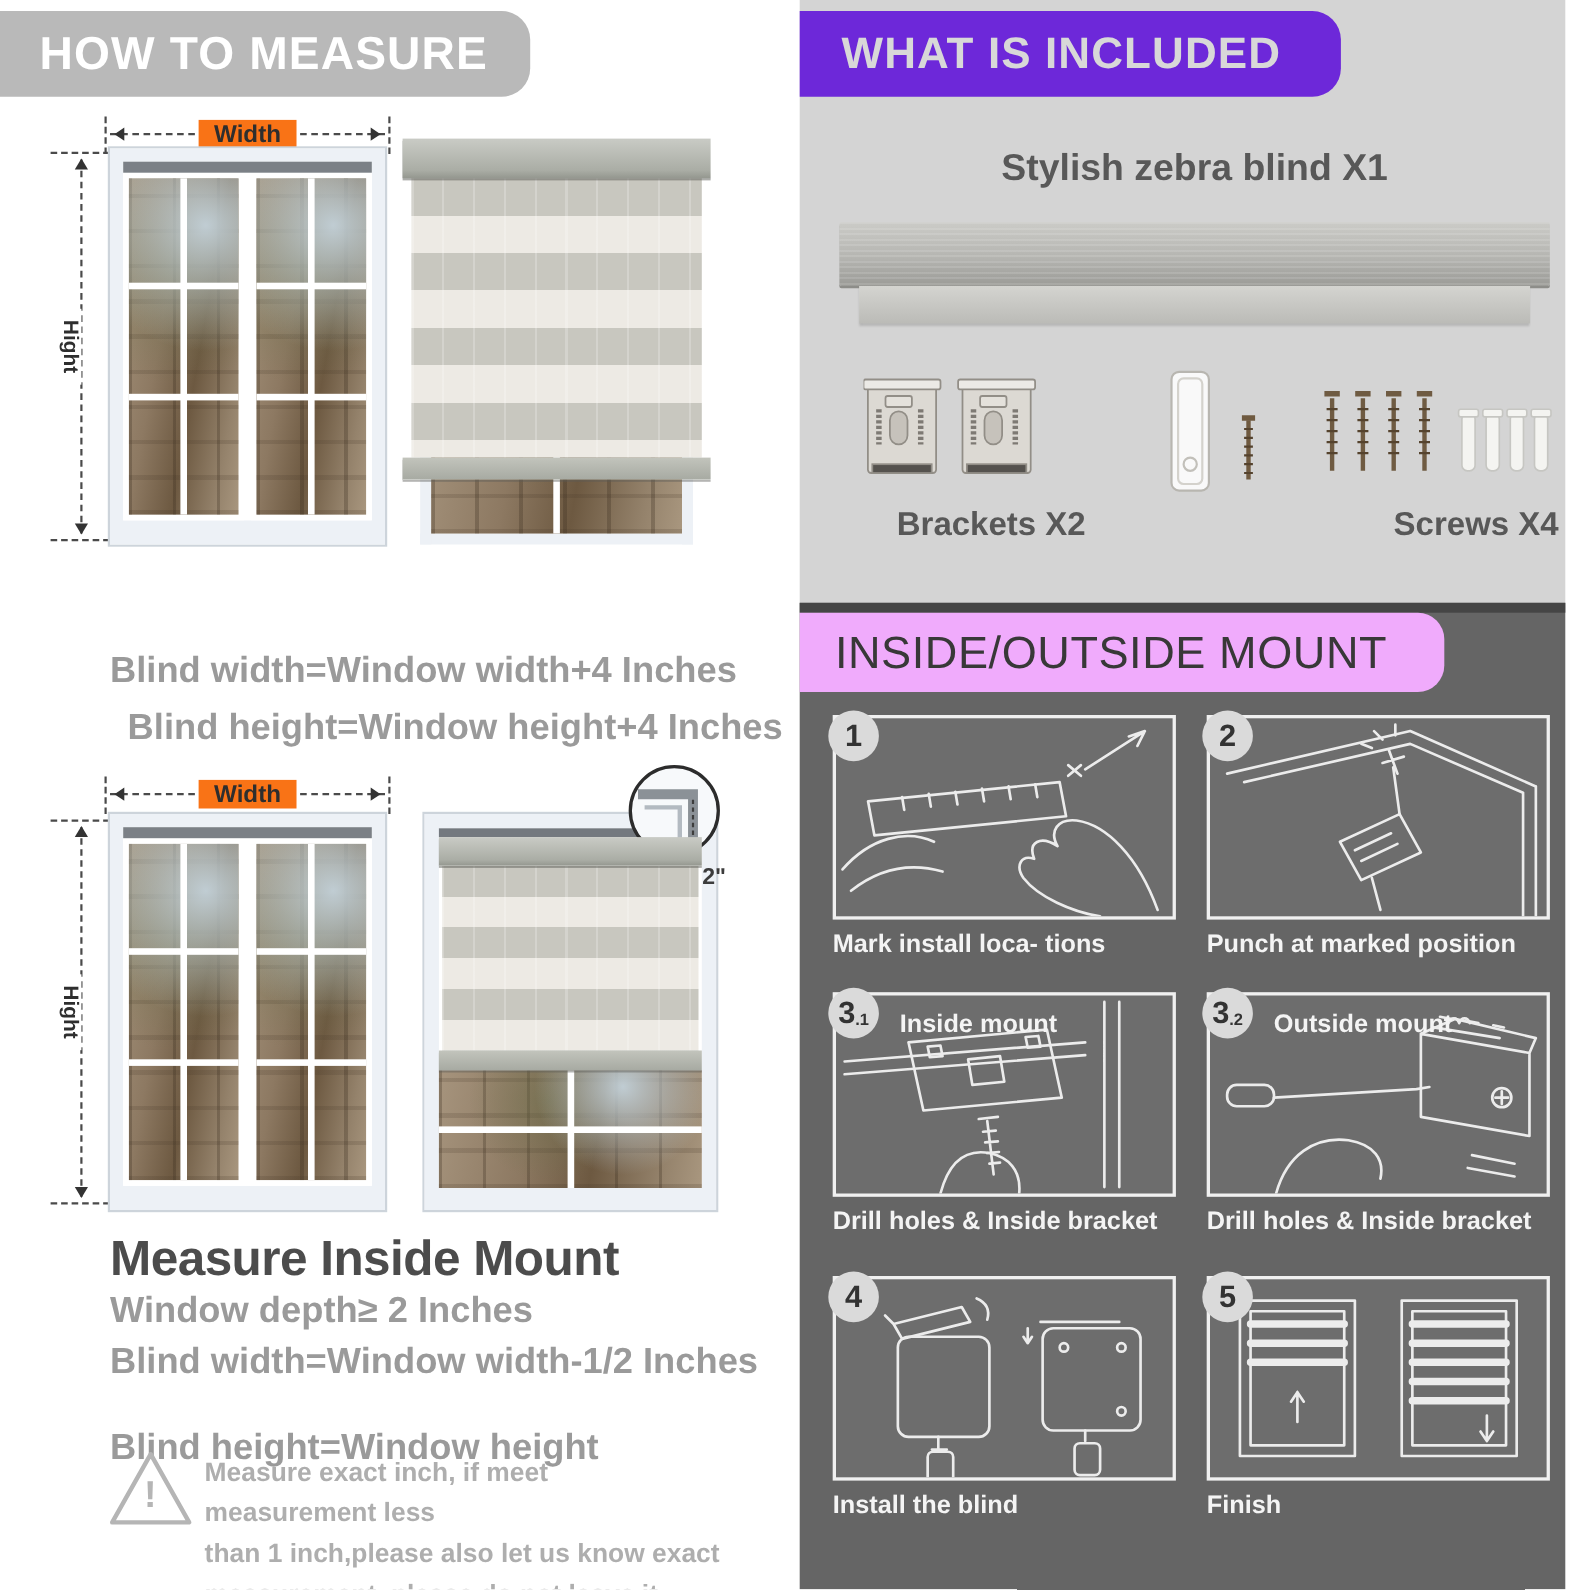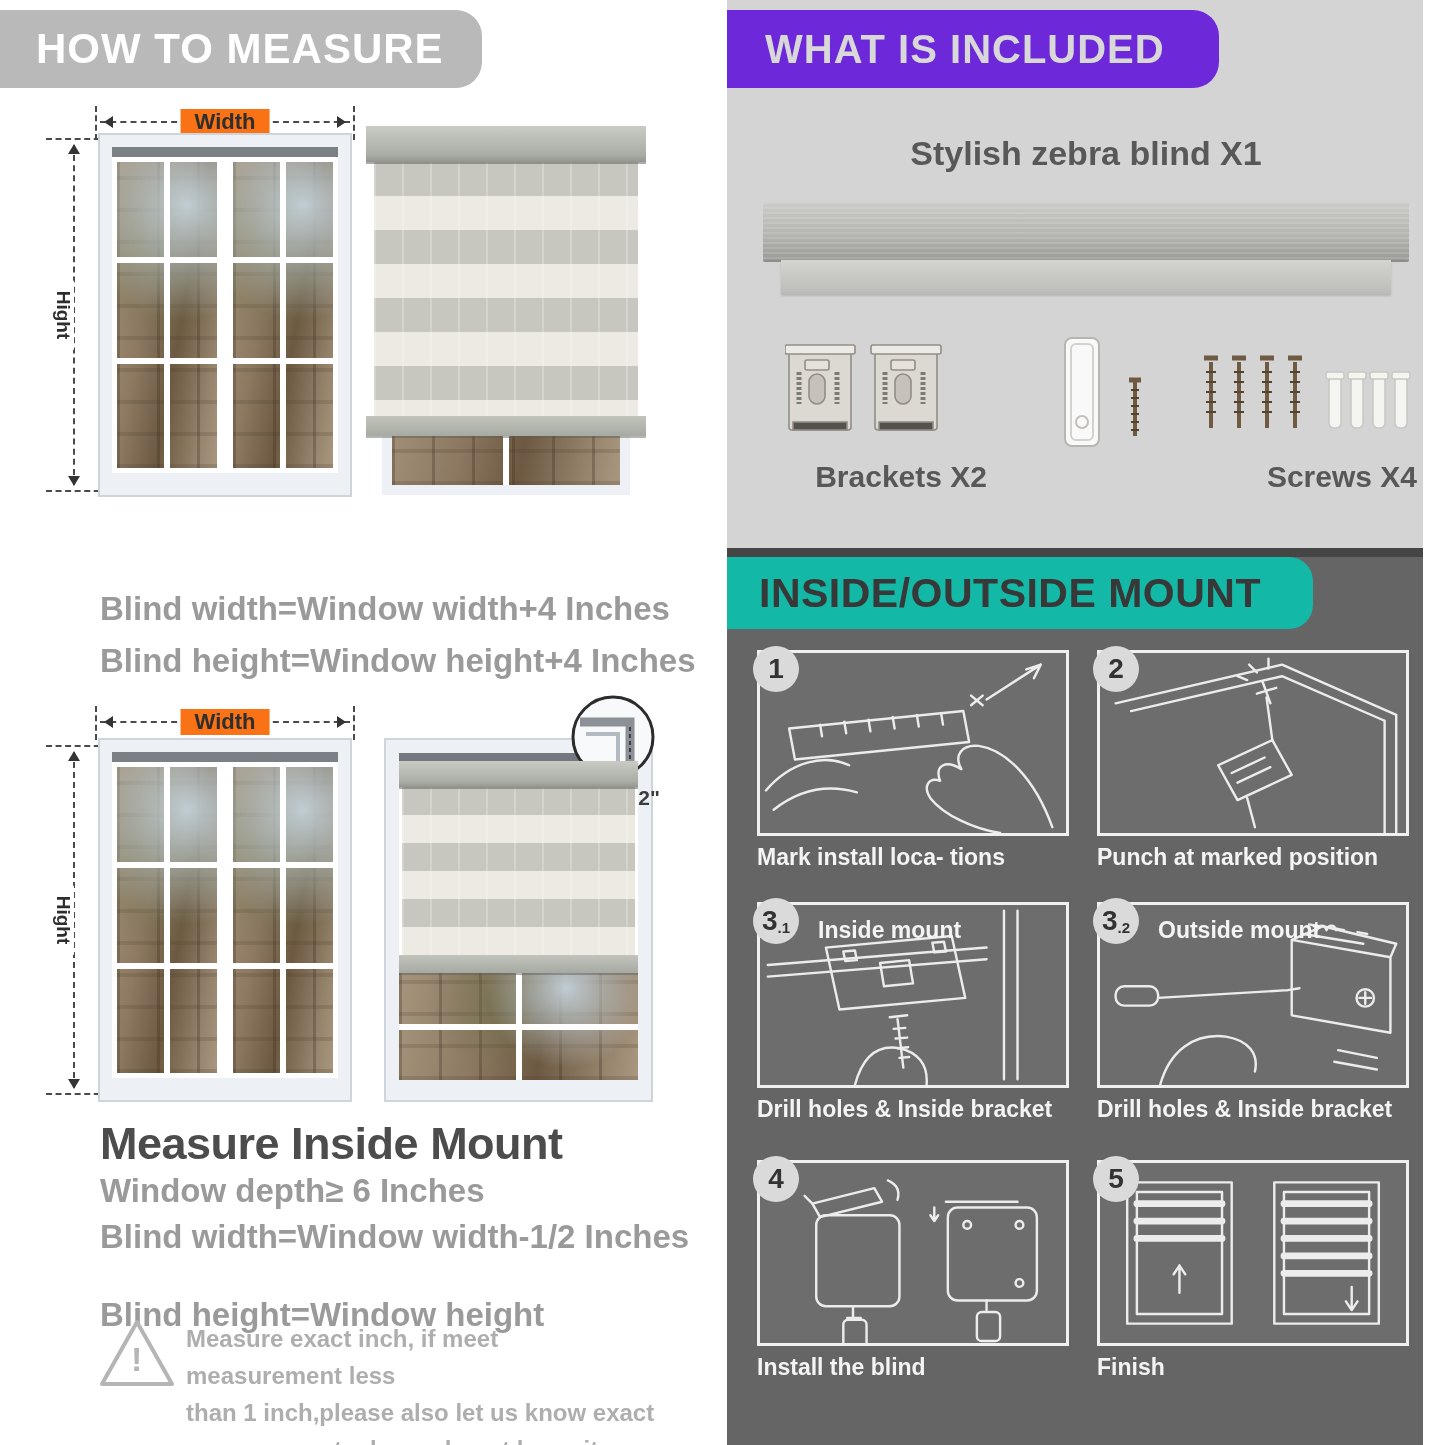--- a/index.html
+++ b/index.html
@@ -69,22 +69,22 @@
   .rail-main{position:absolute;left:36px;top:202px;width:646px;height:58px;border-radius:2px;
     background:repeating-linear-gradient(180deg, rgba(255,255,255,.12) 0 2px, rgba(0,0,0,0) 2px 5px),
                linear-gradient(180deg,#cbcbc7 0%,#b5b5b1 55%,#9b9b97 100%);
     box-shadow:0 2px 0 #8d8d89;}
   .rail-sub{position:absolute;left:54px;top:260px;width:610px;height:34px;
     background:linear-gradient(180deg,#d4d4d0,#bbbbb7);box-shadow:0 2px 2px rgba(0,0,0,.15);}
   .item-lbl{position:absolute;top:460px;font-size:30px;font-weight:bold;color:#585858;text-align:right;}
 
   .dark{left:727px;top:548px;width:718px;height:897px;background:#656565;}
   .dark-strip{position:absolute;left:0;top:0;width:100%;height:9px;background:#454545;}
-  .banner-dark{position:absolute;left:0;top:9px;width:586px;height:72px;background:#14b8a6;
-    border-radius:0 24px 24px 0;color:#383838;font-size:41px;font-weight:bold;line-height:72px;
+  .banner-dark{position:absolute;left:0;top:9px;width:586px;height:72px;background:#f0abfc;
+    border-radius:0 24px 24px 0;color:#383838;font-size:41px;font-weight:normal;line-height:72px;
     padding-left:32px;letter-spacing:.5px;box-sizing:border-box;}
   .frame{position:absolute;width:312px;height:186px;border:3px solid #f0f0f0;background:#6d6d6d;box-sizing:border-box;}
   .badge{position:absolute;left:-7px;top:-7px;width:46px;height:46px;border-radius:50%;
     background:#dadada;color:#333;display:flex;align-items:center;justify-content:center;
     font-size:28px;font-weight:bold;z-index:5;}
   .badge .sub{font-size:15px;margin-top:12px;}
   .ftitle{position:absolute;left:58px;top:12px;font-size:23px;font-weight:bold;color:#f4f4f4;z-index:5;}
   .caption{position:absolute;width:330px;font-size:23px;font-weight:bold;color:#f4f4f4;}
   .lineart{position:absolute;inset:0;width:100%;height:100%;}
 </style>
@@ -136,21 +136,21 @@
       <div class="photo"></div>
       <div class="mv"></div>
       <div class="mh" style="top:52%;"></div>
     </div>
     <div class="cassette" style="top:0;height:36px;"></div>
     <div class="stripes" style="left:8px;right:8px;top:36px;height:254px;"></div>
     <div class="botrail" style="left:0;right:0;top:290px;height:20px;"></div>
   </div>
 
   <div class="abs body-line" style="left:100px;top:590px;">Blind width=Window width+4 Inches</div>
-  <div class="abs body-line" style="left:100px;top:642px;">Blind height=Window height+4 Inches</div>
+  <div class="abs body-line" style="left:116px;top:642px;">Blind height=Window height+4 Inches</div>
 
   <div class="abs dimw" style="left:95px;top:706px;">
     <div class="tl"></div>
     <div class="tr"></div>
     <div class="hl"></div>
     <div class="al"></div>
     <div class="ar"></div>
     <div class="lb meas-lbl">Width</div>
   </div>
 
@@ -207,21 +207,21 @@
         <path d="M10,28 L60,28 L60,80" stroke="#8b9197" stroke-width="9" fill="none"></path>
         <path d="M16,40 L48,40 L48,78" stroke="#b3bac1" stroke-width="4" fill="none"></path>
         <path d="M60,33 V78" stroke="#3d3d3d" stroke-width="2" stroke-dasharray="4 3" fill="none"></path>
       </g>
       <circle cx="43" cy="43" r="40" fill="none" stroke="#2c2c2c" stroke-width="3"></circle>
     </svg>
   </div>
   <div class="abs depth-lbl" style="left:498px;top:786px;width:162px;">Depth ≥ 2"</div>
 
   <div class="abs h1" style="left:100px;top:1118px;">Measure Inside Mount</div>
-  <div class="abs body-line" style="left:100px;top:1172px;">Window depth≥ 6 Inches</div>
+  <div class="abs body-line" style="left:100px;top:1172px;">Window depth≥ 2 Inches</div>
   <div class="abs body-line" style="left:100px;top:1218px;">Blind width=Window width-1/2 Inches</div>
   <div class="abs body-line" style="left:100px;top:1264px;margin-top:32px;">Blind height=Window height</div>
 
   <div class="abs" style="left:98px;top:1316px;width:78px;height:74px;">
     <svg class="lineart" viewBox="0 0 78 74">
       <path d="M39,6 L74,68 L4,68 Z" fill="none" stroke="#b5b5b5" stroke-width="4" stroke-linejoin="round"></path>
     </svg>
     <div class="warn-bang">!</div>
   </div>
   <div class="abs" style="left:186px;top:1320px;width:470px;">

